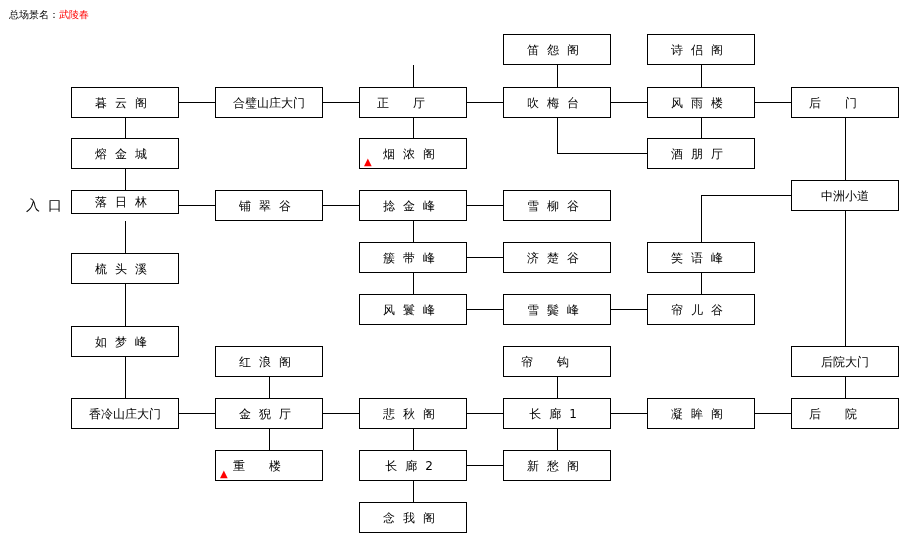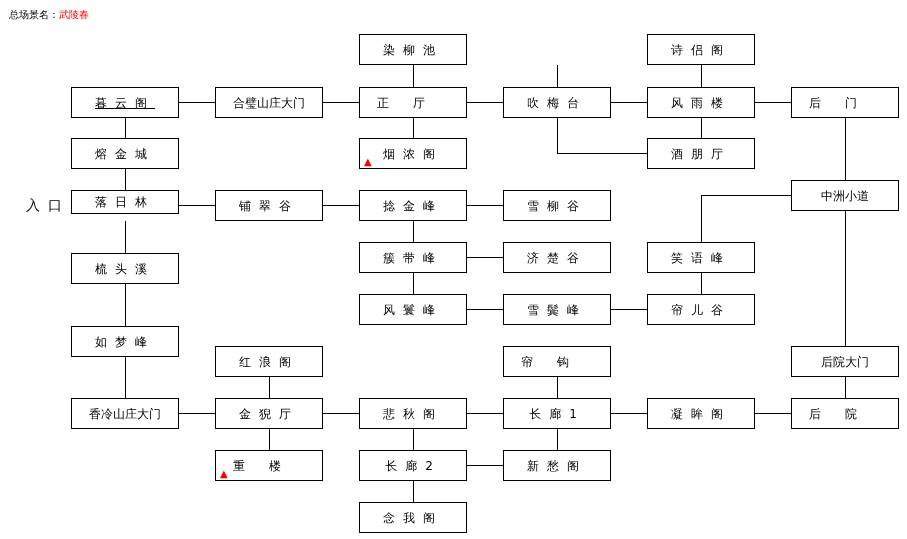--- a/index.html
+++ b/index.html
@@ -99,28 +99,28 @@
       <div class="edge-seg" style="left: 269px; top: 429px; width: 1px; height: 21px;"></div>
       <div class="edge-seg" style="left: 467px; top: 413px; width: 36px; height: 1px;"></div>
       <div class="edge-seg" style="left: 557px; top: 377px; width: 1px; height: 21px;"></div>
       <div class="edge-seg" style="left: 611px; top: 413px; width: 36px; height: 1px;"></div>
       <div class="edge-seg" style="left: 755px; top: 413px; width: 36px; height: 1px;"></div>
       <div class="edge-seg" style="left: 845px; top: 377px; width: 1px; height: 21px;"></div>
       <div class="edge-seg" style="left: 413px; top: 429px; width: 1px; height: 21px;"></div>
       <div class="edge-seg" style="left: 467px; top: 465px; width: 36px; height: 1px;"></div>
       <div class="edge-seg" style="left: 557px; top: 429px; width: 1px; height: 21px;"></div>
       <div class="edge-seg" style="left: 413px; top: 481px; width: 1px; height: 21px;"></div>
-      <div class="node" style="left: 359px; top: 34px; width: 108px; height: 31px;">
-        <span class="label" style="letter-spacing: 8px;">染柳池</span>
+      <div class="node" style="left: 503px; top: 34px; width: 108px; height: 31px;">
+        <span class="label" style="letter-spacing: 8px;">笛怨阁</span>
       </div>
       <div class="node" style="left: 647px; top: 34px; width: 108px; height: 31px;">
         <span class="label" style="letter-spacing: 8px;">诗侣阁</span>
       </div>
       <div class="node" style="left: 71px; top: 87px; width: 108px; height: 31px;">
-        <span class="label" style="letter-spacing: 8px; text-decoration: underline;">暮云阁</span>
+        <span class="label" style="letter-spacing: 8px;">暮云阁</span>
       </div>
       <div class="node" style="left: 215px; top: 87px; width: 108px; height: 31px;">
         <span class="label">合璧山庄大门</span>
       </div>
       <div class="node" style="left: 359px; top: 87px; width: 108px; height: 31px;">
         <span class="label" style="letter-spacing: 24px;">正厅</span>
       </div>
       <div class="node" style="left: 503px; top: 87px; width: 108px; height: 31px;">
         <span class="label" style="letter-spacing: 8px;">吹梅台</span>
       </div>

